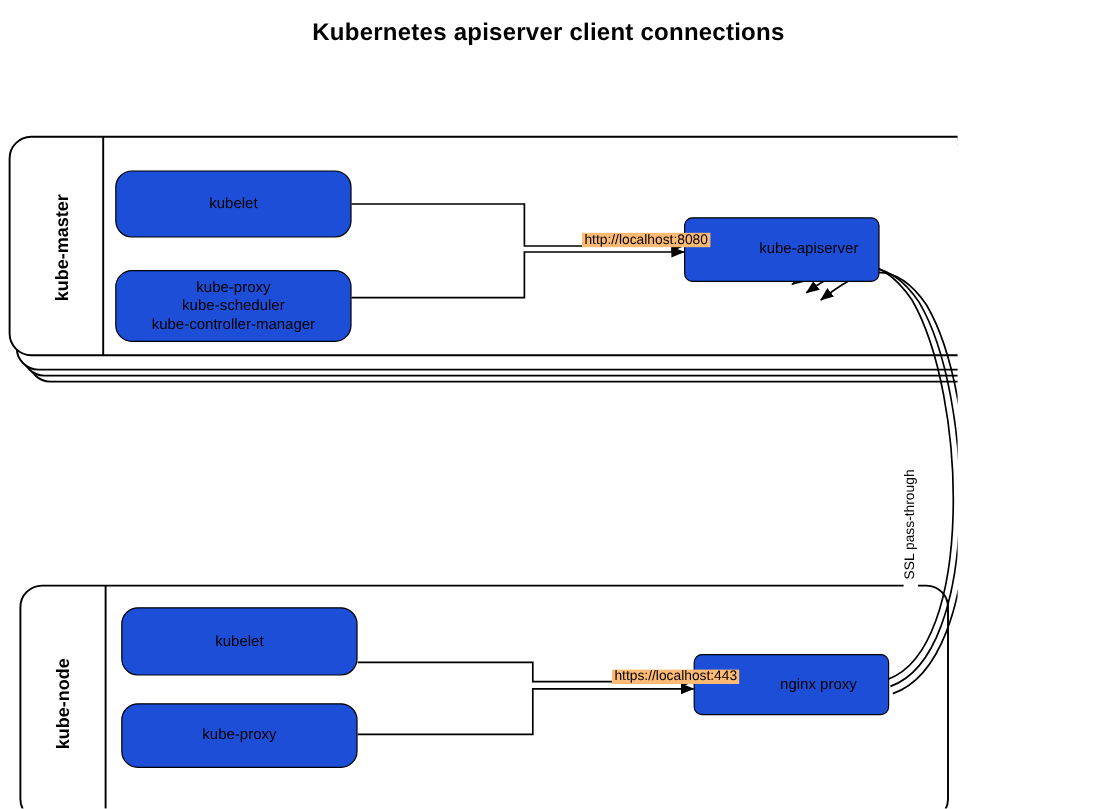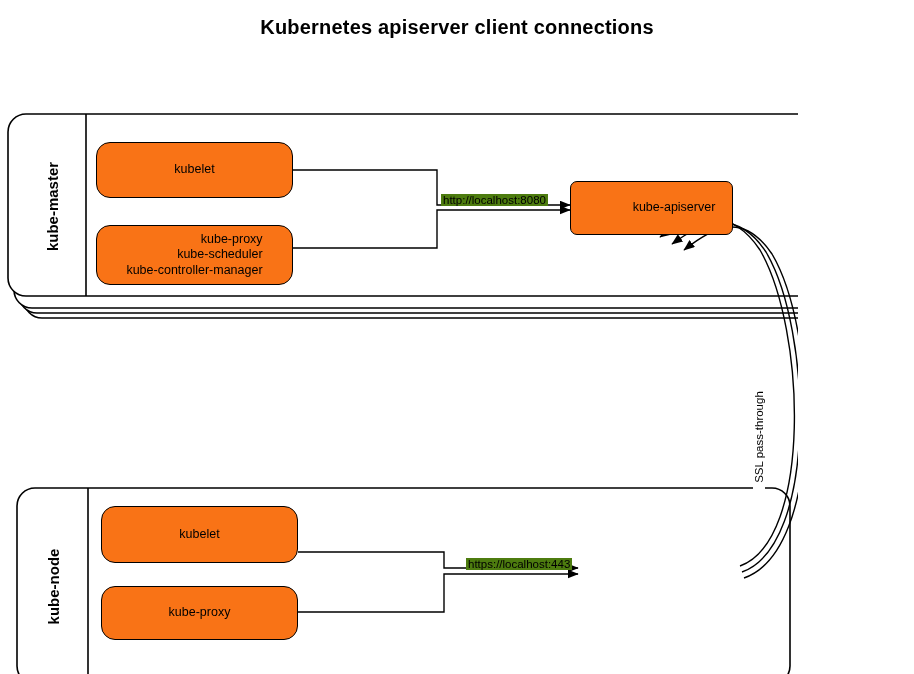--- a/index.html
+++ b/index.html
@@ -33,25 +33,25 @@
     left: 0;
     top: 0;
     width: 914px;
     height: 674px;
     pointer-events: none;
   }
   .box {
     position: absolute;
     box-sizing: border-box;
     border: 1.6px solid #000000;
-    background: #f97316;
+    background: #1d4ed8;
     display: flex;
     align-items: center;
     justify-content: center;
-    text-align: right;
+    text-align: center;
     font-size: 12.5px;
     color: #000000;
     line-height: 1.25;
   }
   .rounded {
     border-radius: 14px;
   }
   .soft {
     border-radius: 7px;
     padding-left: 45px;
@@ -61,23 +61,24 @@
     font-size: 15px;
     font-weight: bold;
     color: #000000;
     white-space: nowrap;
     transform-origin: center center;
   }
   .edge-label {
     position: absolute;
     font-size: 11.5px;
     color: #000000;
-    background: #4d7c0f;
+    background: #fdba74;
     padding: 0 2px;
     white-space: nowrap;
+    margin-left: 44px;
   }
   .vert-label {
     position: absolute;
     font-size: 11.5px;
     color: #000000;
     background: #ffffff;
     white-space: nowrap;
     transform-origin: center center;
     transform: rotate(-90deg);
   }
@@ -149,20 +150,23 @@
   </div>
 
   <div class="box rounded" style="left:101px; top:506px; width:197px; height:57px;">
     <span>kubelet</span>
   </div>
 
   <div class="box rounded" style="left:101px; top:586px; width:197px; height:54px;">
     <span>kube-proxy</span>
   </div>
 
+  <div class="box soft" style="left:578px; top:545px; width:163px; height:51px;">
+    <span>nginx proxy</span>
+  </div>
 
   <div class="edge-label" style="left:441px; top:194px;">http://localhost:8080</div>
 
   <div class="edge-label" style="left:466px; top:558px;">https://localhost:443</div>
 
   <div class="vert-label" style="left:706px; top:431px; width:106px; text-align:center;">SSL pass-through</div>
 
 </div>
 
 </body></html>

